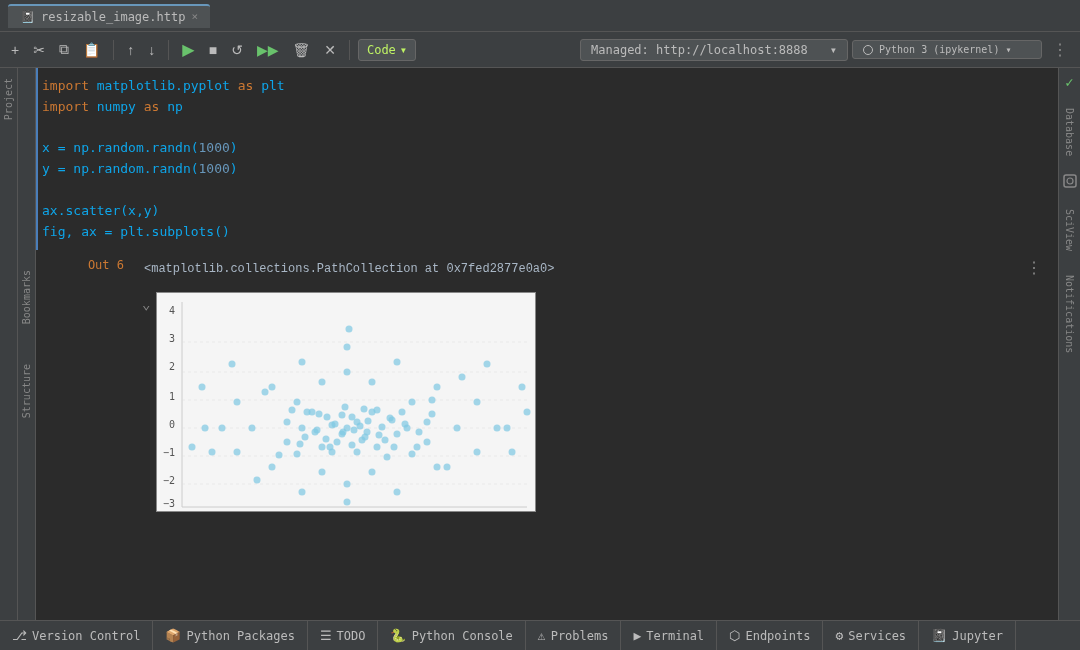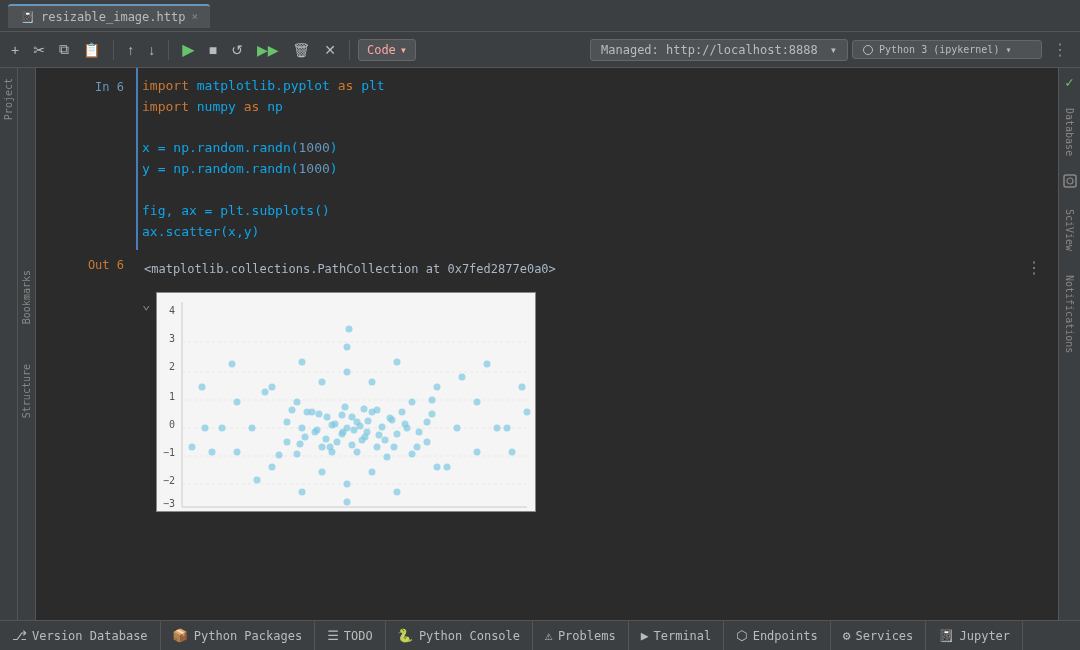--- a/index.html
+++ b/index.html
@@ -63,38 +63,38 @@
     .toolbar-separator {
       width: 1px;
       height: 20px;
       background: #555;
       margin: 0 4px;
     }
     .toolbar-dropdown {
       background: #4e5254;
       border: 1px solid #666;
       border-radius: 3px;
-      color: #fca5a5;
+      color: #bef264;
       font-size: 12px;
       padding: 3px 8px;
       cursor: pointer;
       display: flex;
       align-items: center;
       gap: 4px;
     }
     .toolbar-url {
       background: #4e5254;
       border: 1px solid #666;
       border-radius: 3px;
       color: #bbbbbb;
       font-size: 12px;
       padding: 3px 10px;
       display: flex;
       align-items: center;
-      gap: 12px;
+      gap: 22px;
       min-width: 220px;
     }
     .toolbar-kernel {
       background: #4e5254;
       border: 1px solid #666;
       border-radius: 3px;
       color: #bbbbbb;
       font-size: 10px;
       padding: 3px 10px;
       display: flex;
@@ -180,20 +180,21 @@
       min-width: 100px;
       padding: 8px 12px;
       text-align: right;
       font-size: 12px;
       color: #cc7832;
       flex-shrink: 0;
     }
     .output-content {
       flex: 1;
       padding: 4px 8px;
+      font-family: Liberation Mono, monospace;
     }
     .output-text-line {
       font-size: 12px;
       color: #a9b7c6;
       line-height: 1.5;
       padding: 6px 0;
     }
     .plot-box {
       border: 1px solid #555;
       background: #3c3f41;
@@ -306,41 +307,40 @@
 
   <div style="width:18px; background:#3c3f41; border-right:1px solid #555; flex-shrink:0; display:flex; flex-direction:column; align-items:center; justify-content:center;">
     <div style="writing-mode:vertical-rl; transform:rotate(180deg); font-size:10px; color:#888; cursor:pointer;">Bookmarks</div>
     <div style="height:40px;"></div>
     <div style="writing-mode:vertical-rl; transform:rotate(180deg); font-size:10px; color:#888; cursor:pointer;">Structure</div>
   </div>
 
   <div class="notebook-area">
 
     <div class="cell">
-      <div class="cell-gutter">In  6</div>
       <div class="cell-content">
         <div class="code-line">
           <span class="kw">import</span><span class="plain"> matplotlib.pyplot </span><span class="kw">as</span><span class="plain"> plt</span>
         </div>
         <div class="code-line">
           <span class="kw">import</span><span class="plain"> numpy </span><span class="kw">as</span><span class="plain"> np</span>
         </div>
         <div class="code-line">&nbsp;</div>
         <div class="code-line">
           <span class="plain">x = np.random.randn(</span><span class="num">1000</span><span class="plain">)</span>
         </div>
         <div class="code-line">
           <span class="plain">y = np.random.randn(</span><span class="num">1000</span><span class="plain">)</span>
         </div>
         <div class="code-line">&nbsp;</div>
         <div class="code-line">
+          <span class="plain">ax.scatter(x,y)</span>
+        </div>
+        <div class="code-line">
           <span class="plain">fig, ax = plt.subplots()</span>
-        </div>
-        <div class="code-line">
-          <span class="plain">ax.scatter(x,y)</span>
         </div>
       </div>
     </div>
 
     <div class="output-area">
 
       <div style="display:flex; position:relative;">
         <div class="output-label">Out 6</div>
         <div class="output-content">
           <div class="output-text-line">&lt;matplotlib.collections.PathCollection at 0x7fed2877e0a0&gt;</div>
@@ -501,21 +501,21 @@
     </div>
     <div class="right-sidebar-item">SciView</div>
     <div class="right-sidebar-item">Notifications</div>
   </div>
 
 </div>
 
 <div class="status-bar">
   <div class="status-item">
     <span class="status-icon">⎇</span>
-    <span>Version Database</span>
+    <span>Version Control</span>
   </div>
   <div class="status-item">
     <span class="status-icon">📦</span>
     <span>Python Packages</span>
   </div>
   <div class="status-item">
     <span class="status-icon">☰</span>
     <span>TODO</span>
   </div>
   <div class="status-item">

